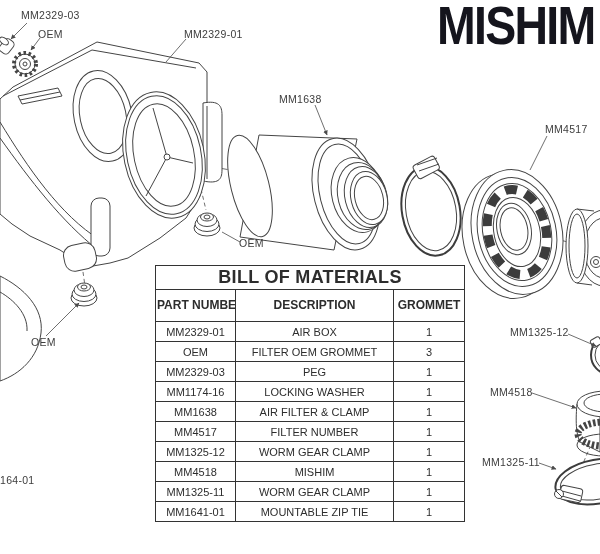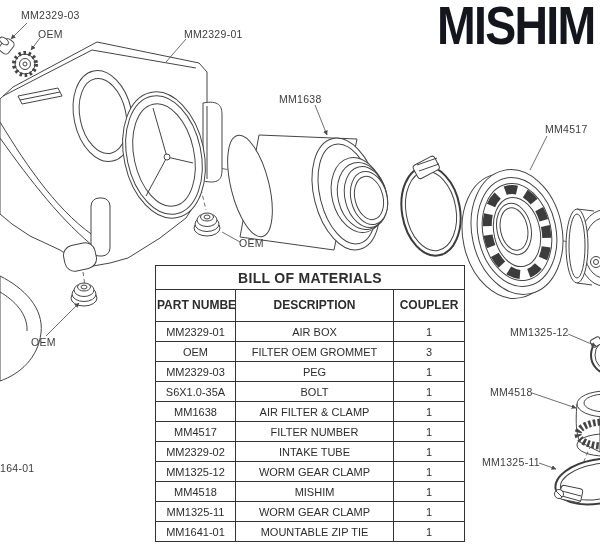--- a/index.html
+++ b/index.html
@@ -14,21 +14,21 @@
   .dash{stroke:#4a4a4a;stroke-width:.8;fill:none;stroke-dasharray:4 3;}
   .part-label{position:absolute;font-size:10.5px;color:#3d3d3d;letter-spacing:.3px;
               white-space:nowrap;line-height:1;}
   #logo{position:absolute;left:437px;top:3px;font-size:54px;font-weight:bold;
         color:#15151d;letter-spacing:-2px;line-height:.82;transform:scaleX(.86);
         transform-origin:left top;white-space:nowrap;}
   table.bom{position:absolute;left:155px;top:265px;width:309px;border-collapse:collapse;
         background:#fff;table-layout:fixed;}
   table.bom td,table.bom th{border:1.4px solid #333;text-align:center;vertical-align:middle;
         color:#2d2d2d;overflow:hidden;white-space:nowrap;}
-  .bom-title{font-size:14px;font-weight:bold;height:21px;letter-spacing:.3px;}
+  .bom-title{font-size:18px;font-weight:bold;height:21px;letter-spacing:.3px;}
   .bom-head{font-size:12px;font-weight:bold;height:29px;line-height:1.15;white-space:normal;}
   .bom-cell{font-size:11px;height:17px;font-weight:normal;}
 </style>
 </head>
 <body>
 
 <div id="stage">
 
   <svg width="600" height="554" viewBox="0 0 600 554">
     <defs>
@@ -176,76 +176,71 @@
 
   <div id="logo">MISHIM</div>
 
   <div class="part-label" style="left:21px;top:10px">MM2329-03</div>
   <div class="part-label" style="left:38px;top:29px">OEM</div>
   <div class="part-label" style="left:184px;top:29px">MM2329-01</div>
   <div class="part-label" style="left:279px;top:94px">MM1638</div>
   <div class="part-label" style="left:545px;top:124px">MM4517</div>
   <div class="part-label" style="left:239px;top:238px">OEM</div>
   <div class="part-label" style="left:31px;top:337px">OEM</div>
-  <div class="part-label" style="left:0px;top:463px">164-01</div>
+  <div class="part-label" style="left:0px;top:475px">164-01</div>
   <div class="part-label" style="left:510px;top:327px">MM1325-12</div>
   <div class="part-label" style="left:490px;top:387px">MM4518</div>
   <div class="part-label" style="left:482px;top:457px">MM1325-11</div>
 
   <table class="bom">
     <colgroup>
         <col style="width:80px">
         <col style="width:158px">
         <col style="width:71px">
       </colgroup>
     <tbody>
       <tr>
           <th colspan="3" class="bom-title">BILL OF MATERIALS</th>
         </tr>
       <tr>
         <th class="bom-head">PART NUMBER</th>
         <th class="bom-head">DESCRIPTION</th>
-        <th class="bom-head">COUPLER</th>
+        <th class="bom-head">GROMMET</th>
       </tr>
       <tr>
           <td class="bom-cell">MM2329-01</td>
           <td class="bom-cell">AIR BOX</td>
           <td class="bom-cell">1</td>
         </tr>
       <tr>
           <td class="bom-cell">OEM</td>
           <td class="bom-cell">FILTER OEM GROMMET</td>
           <td class="bom-cell">3</td>
         </tr>
       <tr>
           <td class="bom-cell">MM2329-03</td>
           <td class="bom-cell">PEG</td>
           <td class="bom-cell">1</td>
         </tr>
       <tr>
-          <td class="bom-cell">S6X1.0-35A</td>
-          <td class="bom-cell">BOLT</td>
+          <td class="bom-cell">MM1174-16</td>
+          <td class="bom-cell">LOCKING WASHER</td>
           <td class="bom-cell">1</td>
         </tr>
       <tr>
           <td class="bom-cell">MM1638</td>
           <td class="bom-cell">AIR FILTER &amp; CLAMP</td>
           <td class="bom-cell">1</td>
         </tr>
       <tr>
           <td class="bom-cell">MM4517</td>
           <td class="bom-cell">FILTER NUMBER</td>
           <td class="bom-cell">1</td>
         </tr>
       <tr>
-          <td class="bom-cell">MM2329-02</td>
-          <td class="bom-cell">INTAKE TUBE</td>
-          <td class="bom-cell">1</td>
-        </tr>
-      <tr>
           <td class="bom-cell">MM1325-12</td>
           <td class="bom-cell">WORM GEAR CLAMP</td>
           <td class="bom-cell">1</td>
         </tr>
       <tr>
           <td class="bom-cell">MM4518</td>
           <td class="bom-cell">MISHIM</td>
           <td class="bom-cell">1</td>
         </tr>
       <tr>

